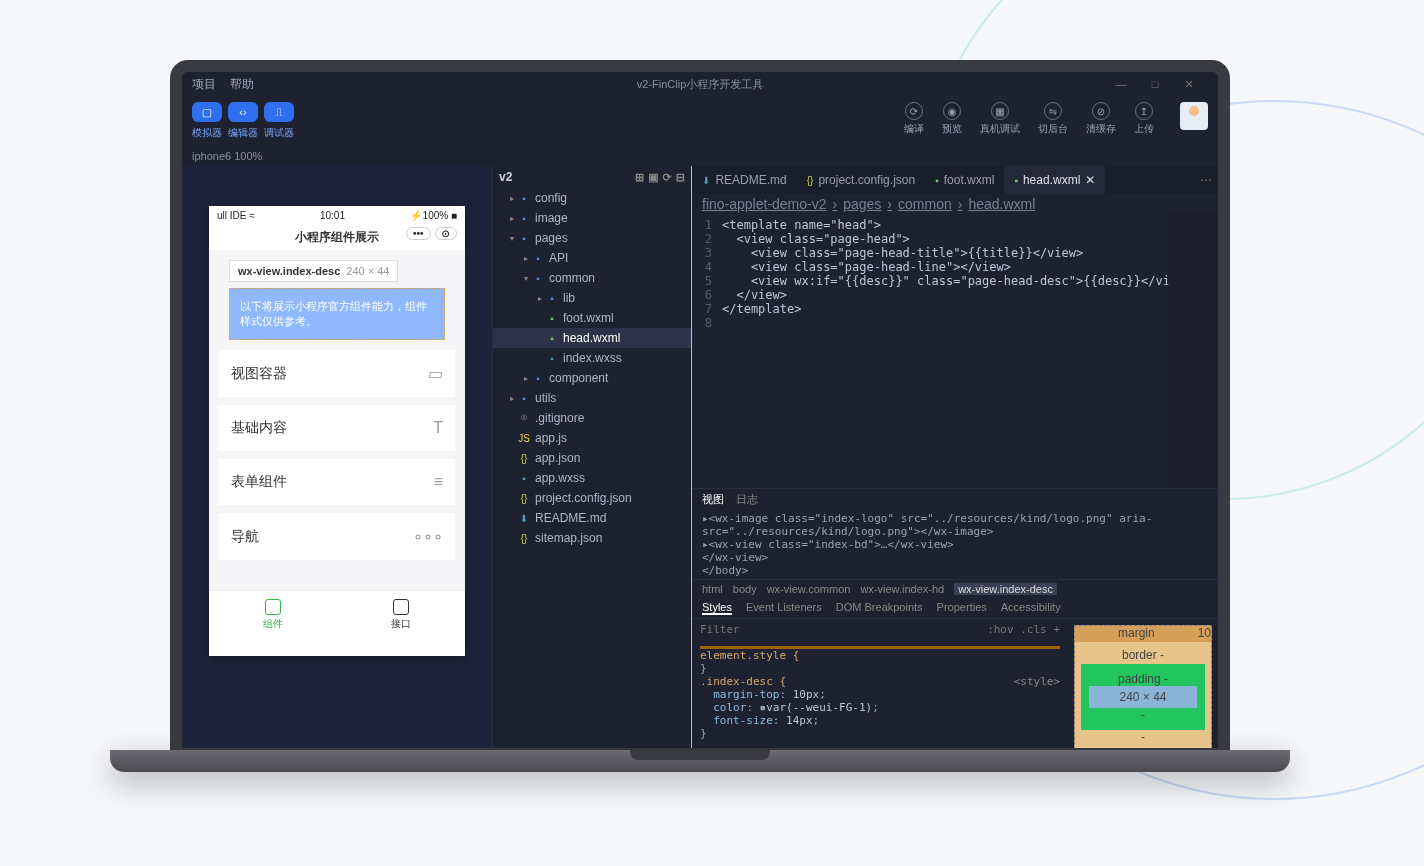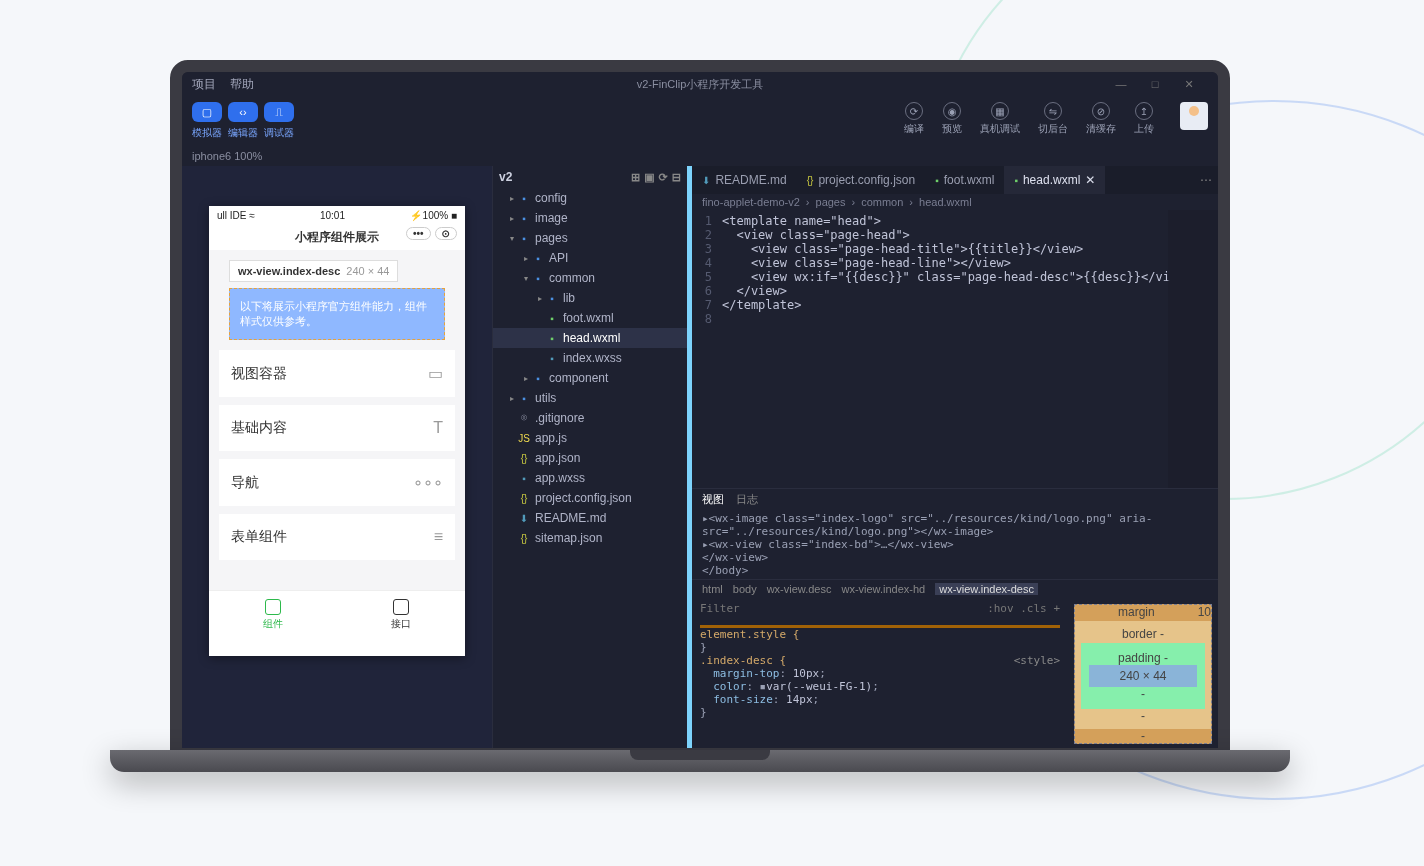--- a/index.html
+++ b/index.html
@@ -56,21 +56,21 @@
 .tooltip-box .dims { color: #999; margin-left: 6px; }
 .highlight-region { background: #8fb8ff; color: #fff; padding: 10px; margin: 0 10px 10px; font-size: 11px; border: 1px dashed #e6a23c; }
 .list-item { background: #fff; margin: 0 0 8px 0; padding: 14px 12px; display: flex; justify-content: space-between; align-items: center; font-size: 14px; }
 .list-item .icn { color: #999; font-size: 16px; }
 .ph-tabs { display: flex; border-top: 1px solid #eee; height: 48px; }
 .ph-tab { flex: 1; display: flex; flex-direction: column; align-items: center; justify-content: center; font-size: 10px; gap: 2px; }
 .ph-tab.active { color: #2db94b; }
 .ph-tab .ticon { width: 16px; height: 16px; border: 1.5px solid currentColor; border-radius: 3px; }
 
 
-.explorer { width: 200px; background: #1e2130; border-left: 1px solid #2a2d3e; border-right: 5px solid #7dd3fc; overflow-y: auto; }
+.explorer { width: 200px; background: #1e2130; border-left: 1px solid #2a2d3e; border-right: 1px solid #7dd3fc; overflow-y: auto; }
 .exp-head { display: flex; align-items: center; padding: 4px 6px; font-size: 12px; color: #cdd1e0; font-weight: 600; }
 .exp-head-icons { margin-left: auto; display: flex; gap: 4px; color: #888; font-size: 11px; }
 .tree-item { display: flex; align-items: center; padding: 3px 4px; font-size: 12px; cursor: pointer; color: #b0b4c8; }
 .tree-item .chev { width: 10px; display: inline-block; text-align: center; color: #888; font-size: 8px; }
 .tree-item .ficon { width: 14px; margin-right: 4px; text-align: center; font-size: 10px; }
 .fold { color: #4a90e2; }
 .js { color: #f0db4f; }
 .json { color: #cbcb41; }
 .md { color: #519aba; }
 .wx { color: #6ece6a; }
@@ -78,21 +78,21 @@
 .tree-item.sel { background: #2d3248; color: #fff; }
 .pad1 { padding-left: 14px; } .pad2 { padding-left: 28px; } .pad3 { padding-left: 42px; }
 
 
 .editcol { flex: 1; display: flex; flex-direction: column; background: #1e2130; min-width: 0; }
 .tabbar { display: flex; align-items: center; background: #1a1d2a; height: 28px; font-size: 12px; overflow: hidden; }
 .etab { padding: 0 10px; height: 100%; display: flex; align-items: center; gap: 5px; color: #9a9eb0; cursor: pointer; white-space: nowrap; }
 .etab.active { background: #252838; color: #dde0ee; }
 .etab .fi { font-size: 10px; }
 .tabmore { margin-left: auto; padding: 0 6px; color: #888; }
-.crumbs { padding: 2px 10px; font-size: 11px; color: #7a7e92; display: flex; gap: 6px; }
+.crumbs { padding: 2px 10px; font-size: 14px; color: #7a7e92; display: flex; gap: 6px; text-decoration: underline; }
 
 
 .code { flex: 1; padding: 4px 0; font-family: Consolas, monospace; font-size: 12px; overflow: hidden; position: relative; }
 .cline { display: flex; }
 .gutter { width: 30px; text-align: right; color: #555a70; padding-right: 10px; user-select: none; }
 .ctxt { flex: 1; white-space: pre; color: #c0c4d8; }
 .minimap { position: absolute; right: 0; top: 0; width: 50px; height: 100%; background: #1a1d2a; opacity: 0.6; }
 
 
 .devtools { height: 260px; background: #1e2130; border-top: 1px solid #2a2d3e; display: flex; flex-direction: column; font-size: 11px; }
@@ -108,21 +108,21 @@
 .dt-styles { flex: 1; padding: 4px 8px; font-family: Consolas, monospace; color: #9aa0b4; overflow: hidden; }
 .filter-row { display: flex; border-bottom: 3px solid #a16207; padding-bottom: 10px; color: #777; }
 .filter-row .r { margin-left: auto; }
 .rule-src { float: right; color: #888; }
 .css-sel { color: #d4a969; }
 .css-prop { color: #8dbde2; }
 .css-val { color: #c0c4d8; }
 .dt-box { width: 150px; padding: 6px; }
 .boxmodel { border: 1px dashed #7a7e92; background: #d4a05a; font-size: 12px; color: #444; text-align: center; }
 .bm-border { background: #e6c48a; padding: 6px; margin-top: 2px; }
-.bm-pad { background: #86efac; padding: 8px; margin-top: 2px; }
+.bm-pad { background: #22c55e; padding: 8px; margin-top: 2px; }
 .bm-content { background: #8ab4d8; padding: 4px; }
 
 </style>
 </head>
 <body>
 
 <div class="bg-curve1"></div>
 <div class="bg-curve2"></div>
 
 <div class="laptop">
@@ -209,26 +209,26 @@
               <div class="highlight-region">以下将展示小程序官方组件能力，组件样式仅供参考。</div>
               <div class="list-item">
                   <span>视图容器</span>
                   <span class="icn">▭</span>
                 </div>
               <div class="list-item">
                   <span>基础内容</span>
                   <span class="icn">T</span>
                 </div>
               <div class="list-item">
+                  <span>表单组件</span>
+                  <span class="icn">≡</span>
+                </div>
+              <div class="list-item">
                   <span>导航</span>
                   <span class="icn">∘∘∘</span>
-                </div>
-              <div class="list-item">
-                  <span>表单组件</span>
-                  <span class="icn">≡</span>
                 </div>
             </div>
             <div class="ph-tabs">
               <div class="ph-tab active">
                   <span class="ticon"></span>
                   <span>组件</span>
                 </div>
               <div class="ph-tab">
                   <span class="ticon"></span>
                   <span>接口</span>
@@ -407,23 +407,30 @@
             <div class="dt-dom">
               <div>▸&lt;wx-image class="index-logo" src="../resources/kind/logo.png" aria-src="../resources/kind/logo.png"&gt;&lt;/wx-image&gt;</div>
               <div>▸&lt;wx-view class="index-bd"&gt;…&lt;/wx-view&gt;</div>
               <div>&lt;/wx-view&gt;</div>
               <div>&lt;/body&gt;</div>
 
             </div>
             <div class="dt-crumbs">
               <span>html</span>
               <span>body</span>
-              <span>wx-view.desc</span>
+              <span>wx-view.common</span>
               <span>wx-view.index-hd</span>
               <span class="sel">wx-view.index-desc</span>
+            </div>
+            <div class="dt-stabs">
+              <span class="sel">Styles</span>
+              <span>Event Listeners</span>
+              <span>DOM Breakpoints</span>
+              <span>Properties</span>
+              <span>Accessibility</span>
             </div>
             <div class="dt-body">
               <div class="dt-styles">
                 <div class="filter-row">
                   <span>Filter</span>
                   <span class="r"><span>:hov</span> <span>.cls</span> <span>+</span></span>
                 </div>
                 <div><span class="css-sel">element.style {</span></div>
                 <div>}</div>
                 <div><span class="rule-src">&lt;style&gt;</span><span class="css-sel">.index-desc {</span></div>

